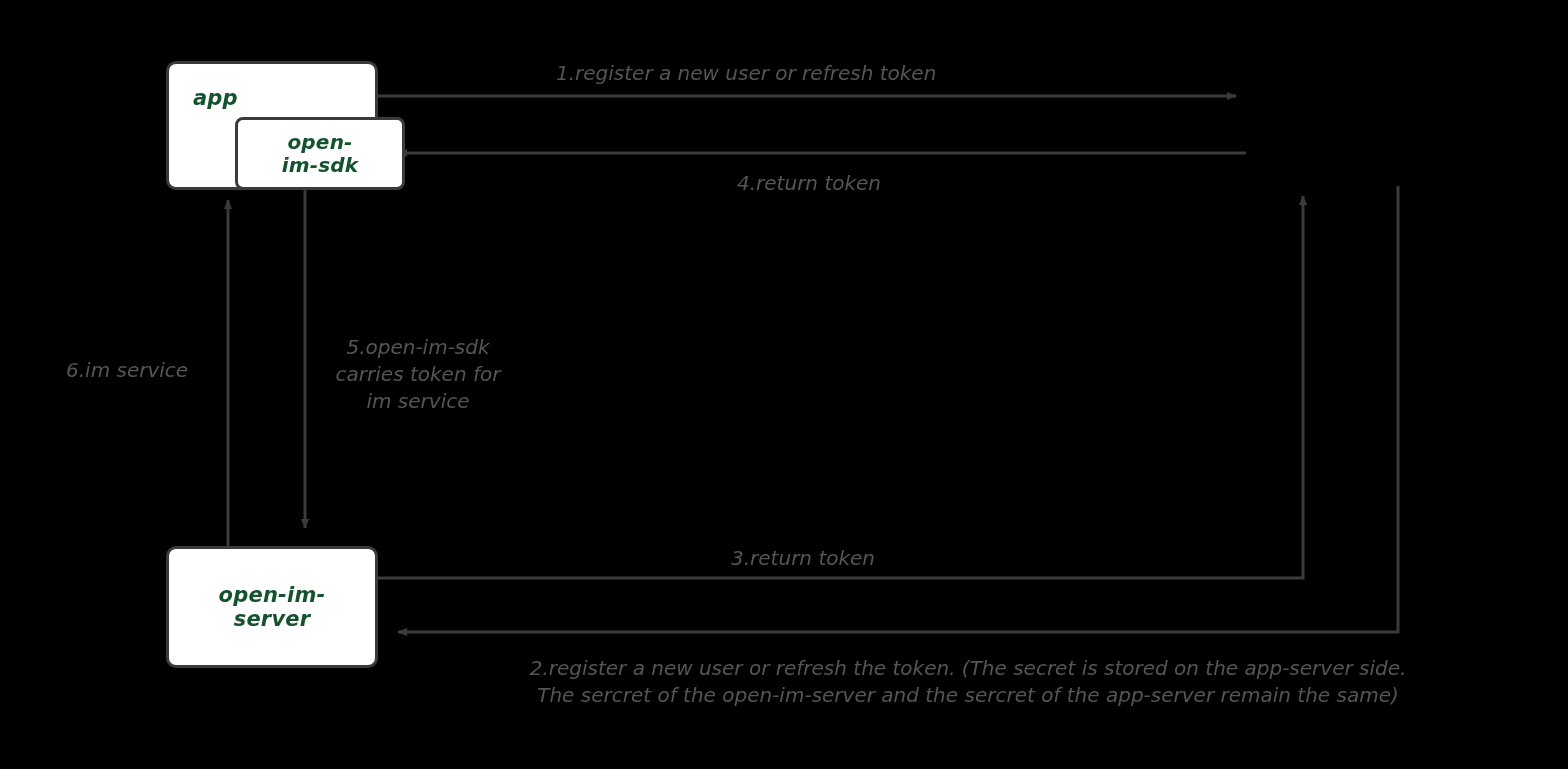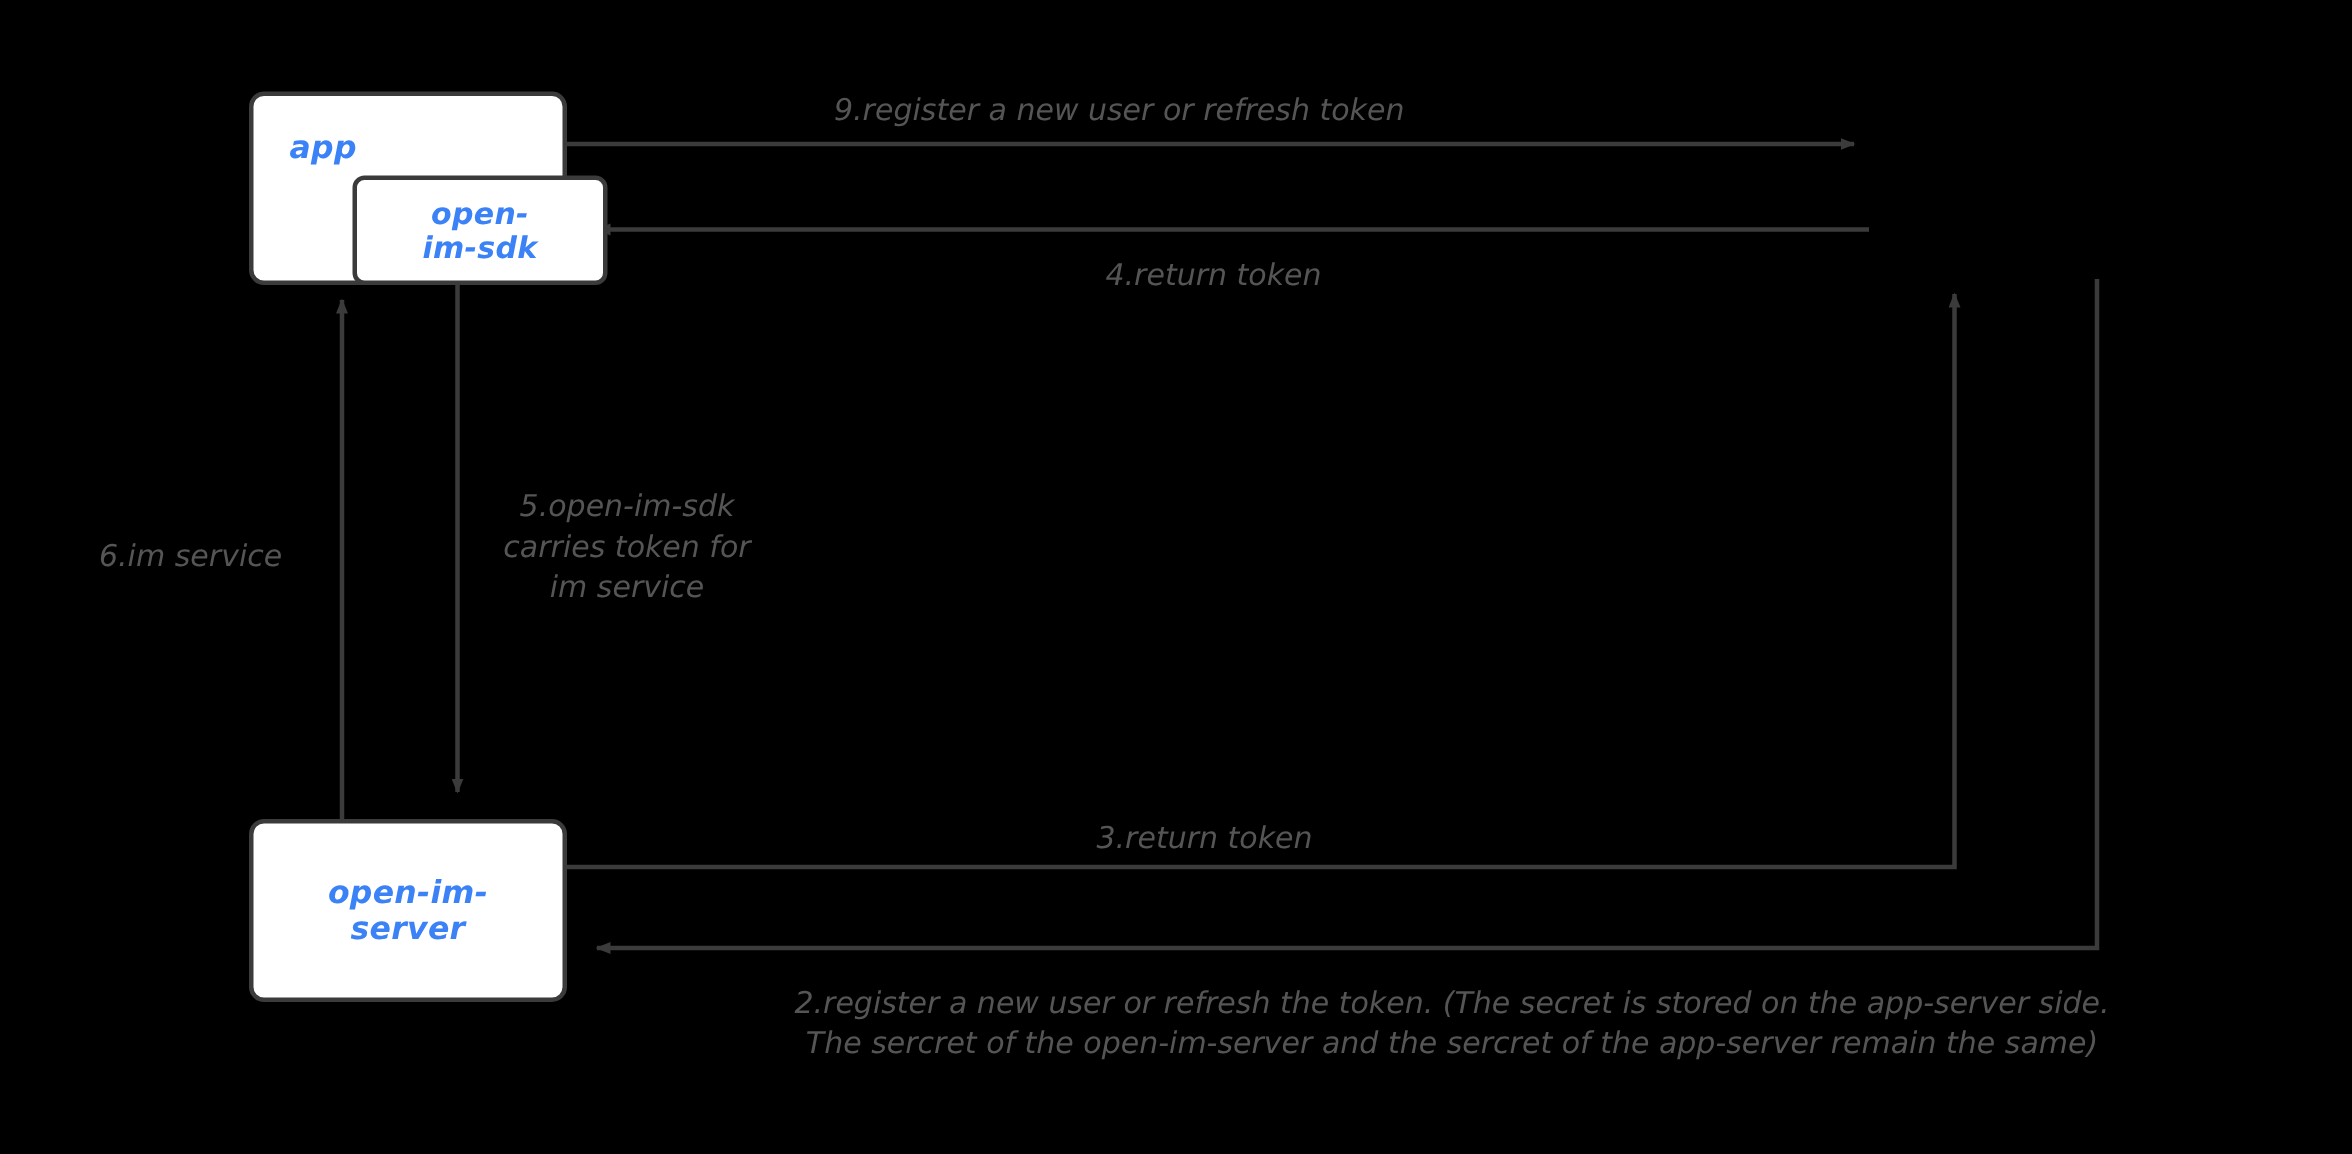--- a/index.html
+++ b/index.html
@@ -23,21 +23,21 @@
     display: flex;
     align-items: center;
     justify-content: center;
     text-align: center;
     box-sizing: border-box;
   }
   .node-label {
     font-weight: bold;
     font-style: italic;
     font-size: 21px;
-    color: #3b82f6;
+    color: #14532d;
     line-height: 1.15;
     letter-spacing: 0.2px;
   }
   .node-app {
     left: 166px;
     top: 61px;
     width: 212px;
     height: 129px;
     align-items: flex-start;
     justify-content: flex-start;
@@ -81,21 +81,21 @@
     left: 0;
     top: 0;
     width: 1568px;
     height: 769px;
     pointer-events: none;
   }
   .lbl-1 { left: 556px; top: 60px; }
   .lbl-4 { left: 697px; top: 170px; margin-left: 40px; }
   .lbl-3 { left: 731px; top: 545px; }
   .lbl-2 { left: 433px; top: 655px; text-align: center; width: 1070px; font-style: italic; }
-  .lbl-5 { left: 312px; top: 324px; width: 212px; text-align: center; }
+  .lbl-5 { left: 312px; top: 334px; width: 212px; text-align: center; }
   .lbl-6 { left: 66px; top: 357px; }
 </style>
 </head>
 <body>
 
 <div id="canvas">
 
   <svg class="edges" viewBox="0 0 1568 769">
     <defs>
       <marker id="arrow" markerWidth="10" markerHeight="10" refX="9" refY="4" orient="auto" markerUnits="userSpaceOnUse">
@@ -136,21 +136,21 @@
     <div class="node-label" style="white-space: pre-line;">open-
 im-sdk</div>
   </div>
 
 
   <div class="node node-imserver">
     <div class="node-label" style="white-space: pre-line;">open-im-
 server</div>
   </div>
 
-  <div class="edge-label lbl-1">9.register a new user or refresh token</div>
+  <div class="edge-label lbl-1">1.register a new user or refresh token</div>
   <div class="edge-label lbl-4">4.return token</div>
   <div class="edge-label lbl-3">3.return token</div>
   <div class="edge-label lbl-2">2.register a new user or refresh the token. (The secret is stored on the app-server side.
 The sercret of the open-im-server and the sercret of the app-server remain the same)</div>
   <div class="edge-label lbl-5">5.open-im-sdk
 carries token for
 im service</div>
   <div class="edge-label lbl-6">6.im service</div>
 
 </div>

